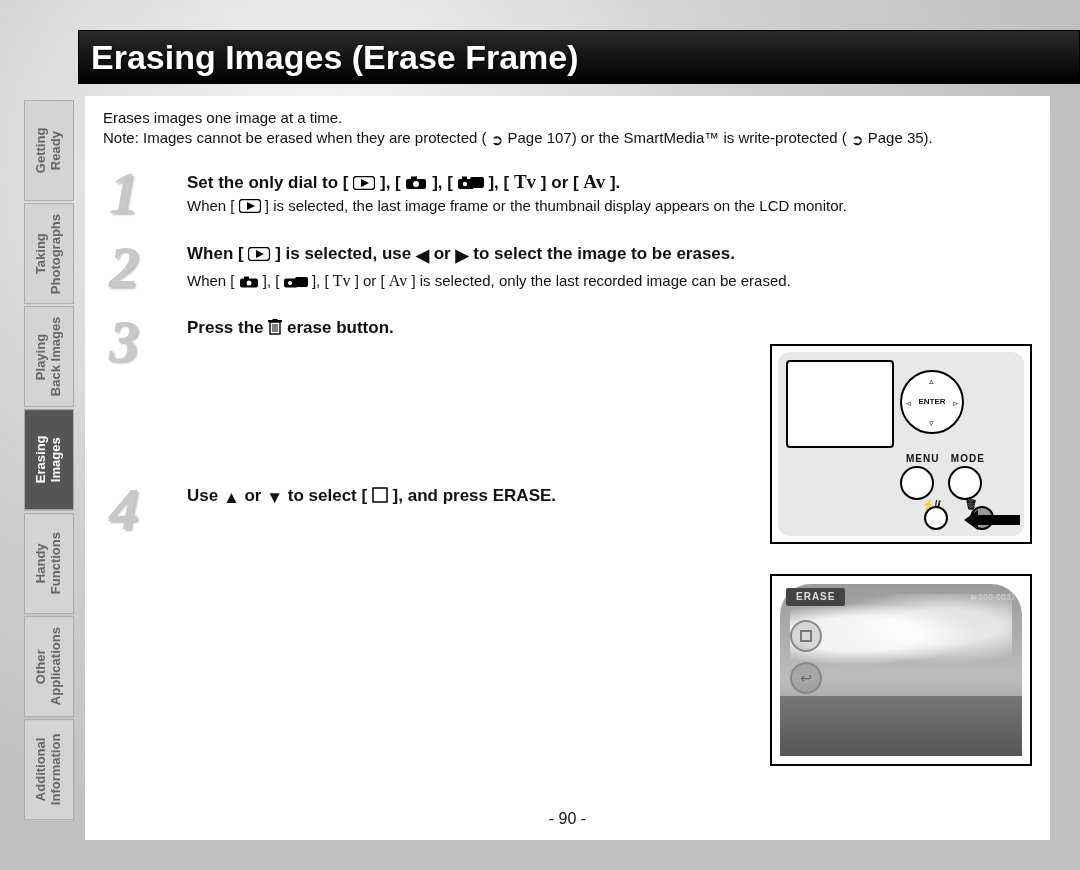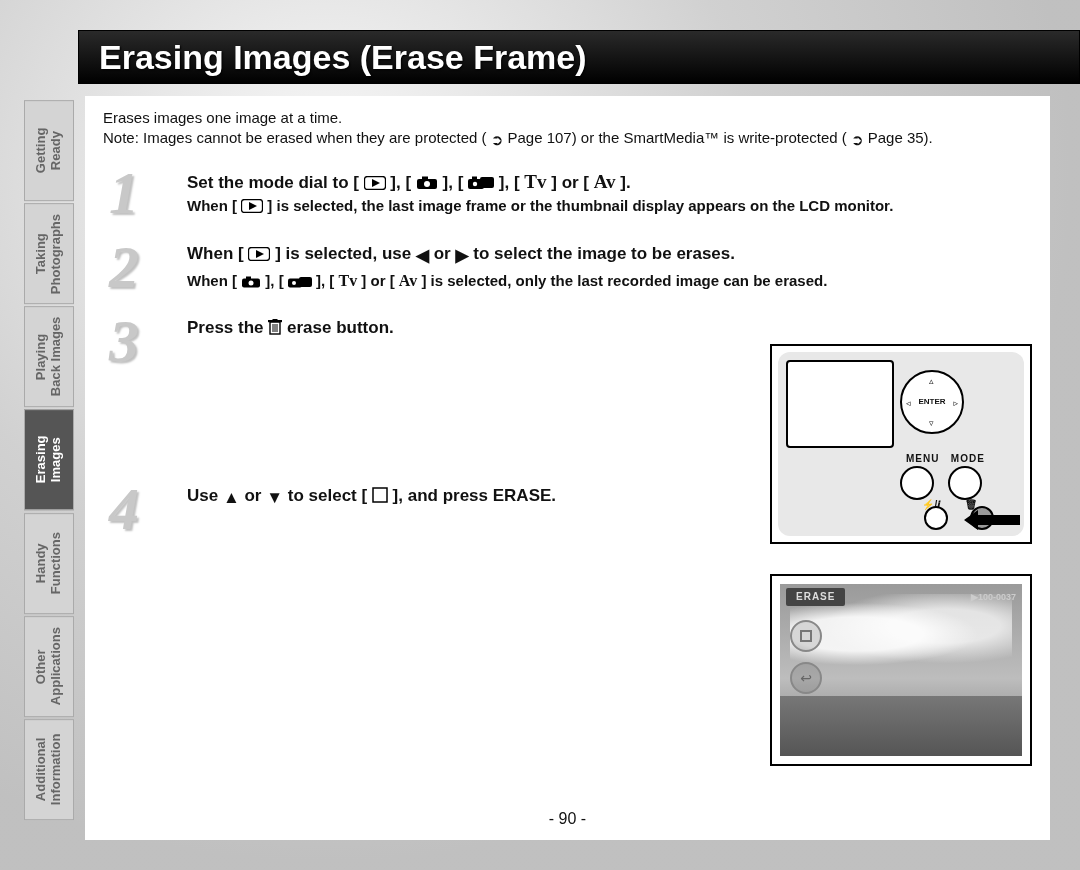--- a/index.html
+++ b/index.html
@@ -7,21 +7,21 @@
   .page {
     width: 1080px; height: 870px; position: relative;
     background:
       radial-gradient(ellipse at 30% 20%, rgba(255,255,255,0.85) 0%, rgba(200,200,200,0.45) 40%, rgba(120,120,120,0.25) 70%) ,
       #d8d8d8;
   }
   .title-bar {
     position: absolute; top: 30px; left: 78px; right: 0; height: 54px;
     background: linear-gradient(to bottom, #2a2a2a 0%, #000 100%);
     border: 1px solid #000;
-    display: flex; align-items: center; padding-left: 20px;
+    display: flex; align-items: center; padding-left: 12px;
   }
   .title-bar h1 {
     color: #fff; font-size: 34px; font-weight: bold;
     text-shadow: 1px 1px 2px #000;
   }
   .sidebar {
     position: absolute; left: 24px; top: 100px; width: 50px; height: 720px;
     display: flex; flex-direction: column; gap: 2px;
   }
   .tab {
@@ -40,21 +40,21 @@
   .intro { font-size: 15px; margin-bottom: 18px; }
   .step { position: relative; padding-left: 84px; margin-bottom: 26px; min-height: 48px; }
   .step-num {
     position: absolute; left: 6px; top: -6px;
     font-family: Georgia, 'Times New Roman', serif; font-style: italic;
     font-size: 60px; font-weight: bold; color: #c8c8c8;
     text-shadow: 2px 2px 2px rgba(0,0,0,0.25);
     line-height: 1;
   }
   .step strong.head { font-size: 17px; font-weight: bold; display: inline; }
-  .step .desc { font-size: 15px; margin-top: 2px; font-weight: bold; }
+  .step .desc { font-size: 15px; margin-top: 2px; }
   .icon-inline {
     display: inline-flex; align-items: center; justify-content: center;
     vertical-align: -2px;
   }
   .cam-figure {
     position: absolute; right: 18px; top: 248px;
     width: 262px; height: 200px; border: 2px solid #000; background: #fff;
   }
   .cam-body { position: absolute; inset: 6px; background: #e8e8e8; border-radius: 12px; }
   .cam-lcd { position: absolute; top: 8px; left: 8px; width: 108px; height: 88px; background: #fff; border: 2px solid #000; border-radius: 4px; }
@@ -68,21 +68,21 @@
   .cam-sub-btn { width: 24px; height: 24px; border: 2px solid #000; border-radius: 50%; background: #fff; }
   .cam-sub-btn.hl { background: #999; }
   .cam-sub-label { position: absolute; top: 146px; left: 144px; font-size: 10px; font-weight: bold; }
   .cam-arrow-real { position: absolute; top: 158px; right: 4px; }
 
   .lcd-figure {
     position: absolute; right: 18px; top: 478px;
     width: 262px; height: 192px; border: 2px solid #000; background: #fff;
     overflow: hidden;
   }
-  .lcd-inner { position: absolute; inset: 8px 8px 8px 8px; background: linear-gradient(to bottom, #9a9a9a 0%, #bdbdbd 55%, #7a7a7a 100%); }
+  .lcd-inner { position: absolute; inset: 8px 8px 8px 8px; background: linear-gradient(to bottom, #9a9a9a 0%, #bdbdbd 55%, #7a7a7a 100%); border-radius: 31px; }
   .lcd-clouds { position: absolute; top: 10px; left: 10px; right: 10px; height: 80px;
     background:
       radial-gradient(ellipse at 30% 50%, rgba(255,255,255,0.85) 0 30%, transparent 55%),
       radial-gradient(ellipse at 70% 40%, rgba(255,255,255,0.7) 0 25%, transparent 55%);
   }
   .lcd-ground { position: absolute; bottom: 0; left: 0; right: 0; height: 60px; background: linear-gradient(to bottom, #777, #555); }
   .lcd-topbar { position: absolute; top: 4px; left: 6px; right: 6px; height: 18px; display: flex; justify-content: space-between; align-items: center; }
   .lcd-erase { background: #444; color: #ddd; font-size: 10px; font-weight: bold; padding: 2px 10px; border-radius: 2px; letter-spacing: 1px; }
   .lcd-frame { color: #ccc; font-size: 9px; font-weight: bold; }
   .lcd-icons { position: absolute; left: 10px; top: 36px; display: flex; flex-direction: column; gap: 10px; }
@@ -140,21 +140,21 @@
       <span>Note: Images cannot be erased when they are protected (</span>
       <span class="icon-inline">➲</span>
       <span> Page 107) or the SmartMedia™ is write-protected (</span>
       <span class="icon-inline">➲</span>
       <span> Page 35).</span>
     </div>
 
     <div class="step">
       <div class="step-num">1</div>
       <strong class="head">
-        <span>Set the mode dial to [ </span>
+        <span>Set the only dial to [ </span>
         <span class="icon-inline">
             <svg width="22" height="14">
               <rect x="0.5" y="0.5" width="21" height="13" rx="3" fill="none" stroke="#000" stroke-width="1.3"></rect>
               <polygon points="8,3 16,7 8,11" fill="#000"></polygon>
             </svg>
           </span>
         <span> ], [ </span>
         <span class="icon-inline">
             <svg width="22" height="14">
               <rect x="1" y="3" width="20" height="10" rx="2" fill="#000"></rect>

